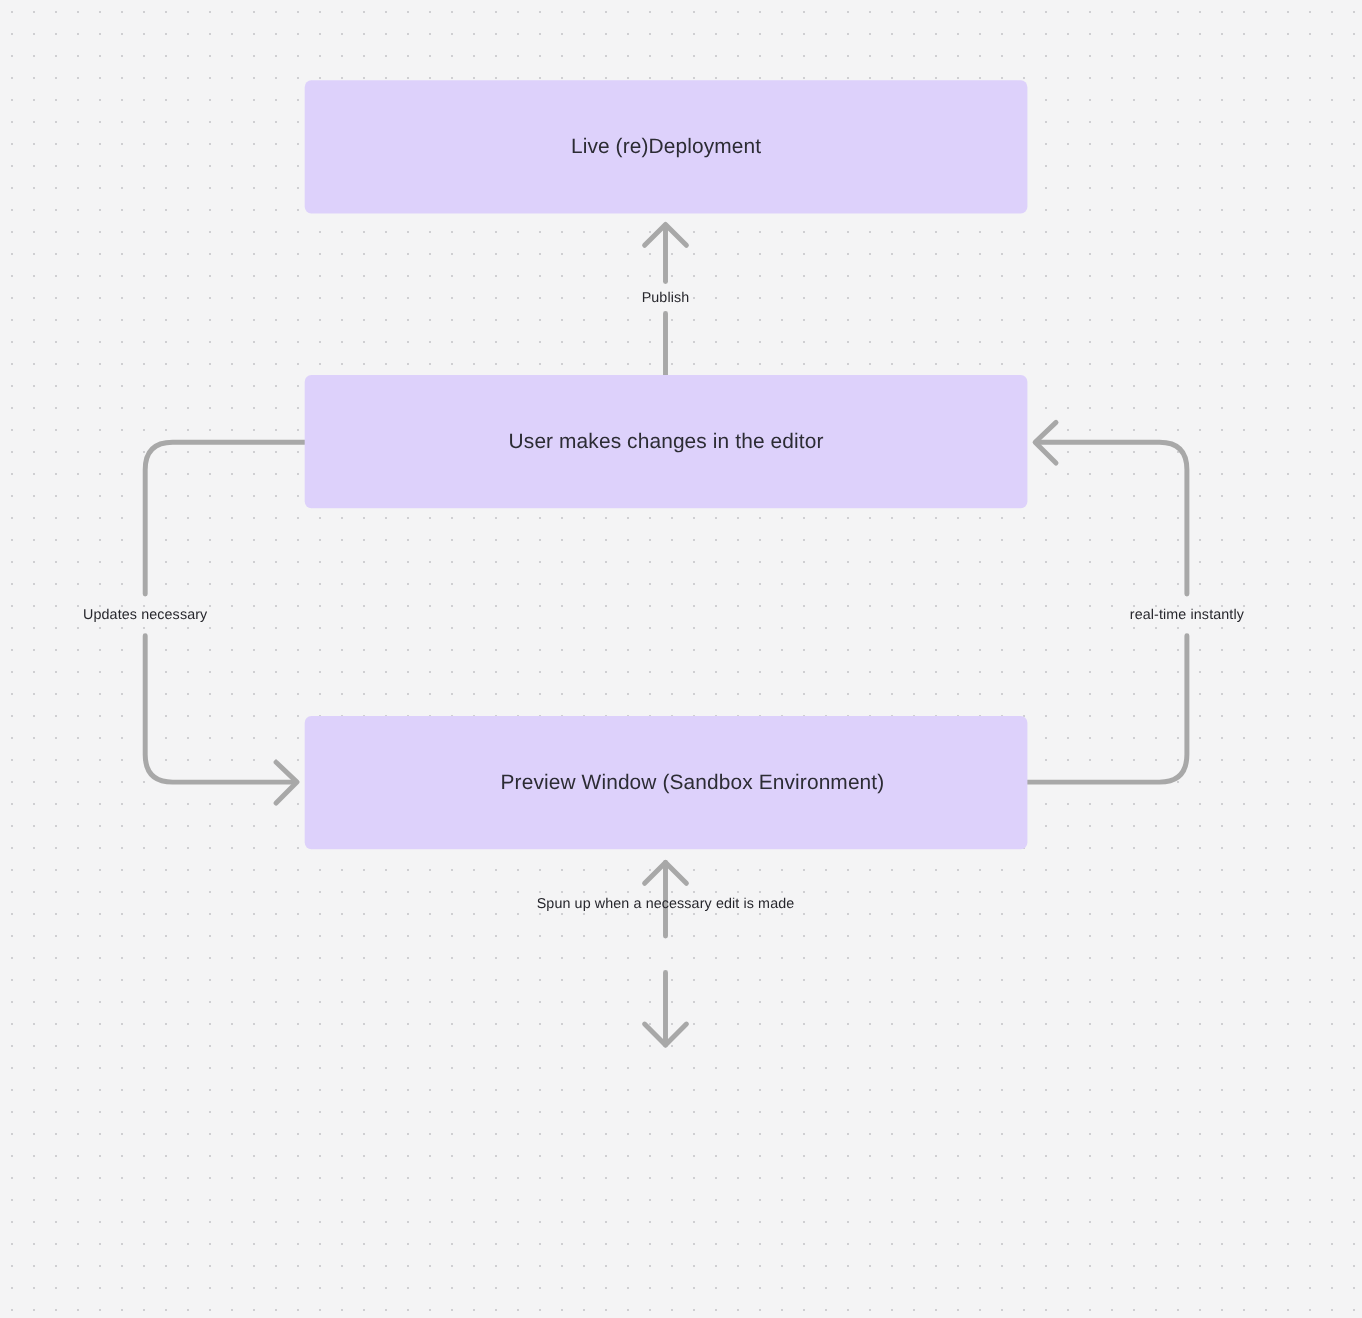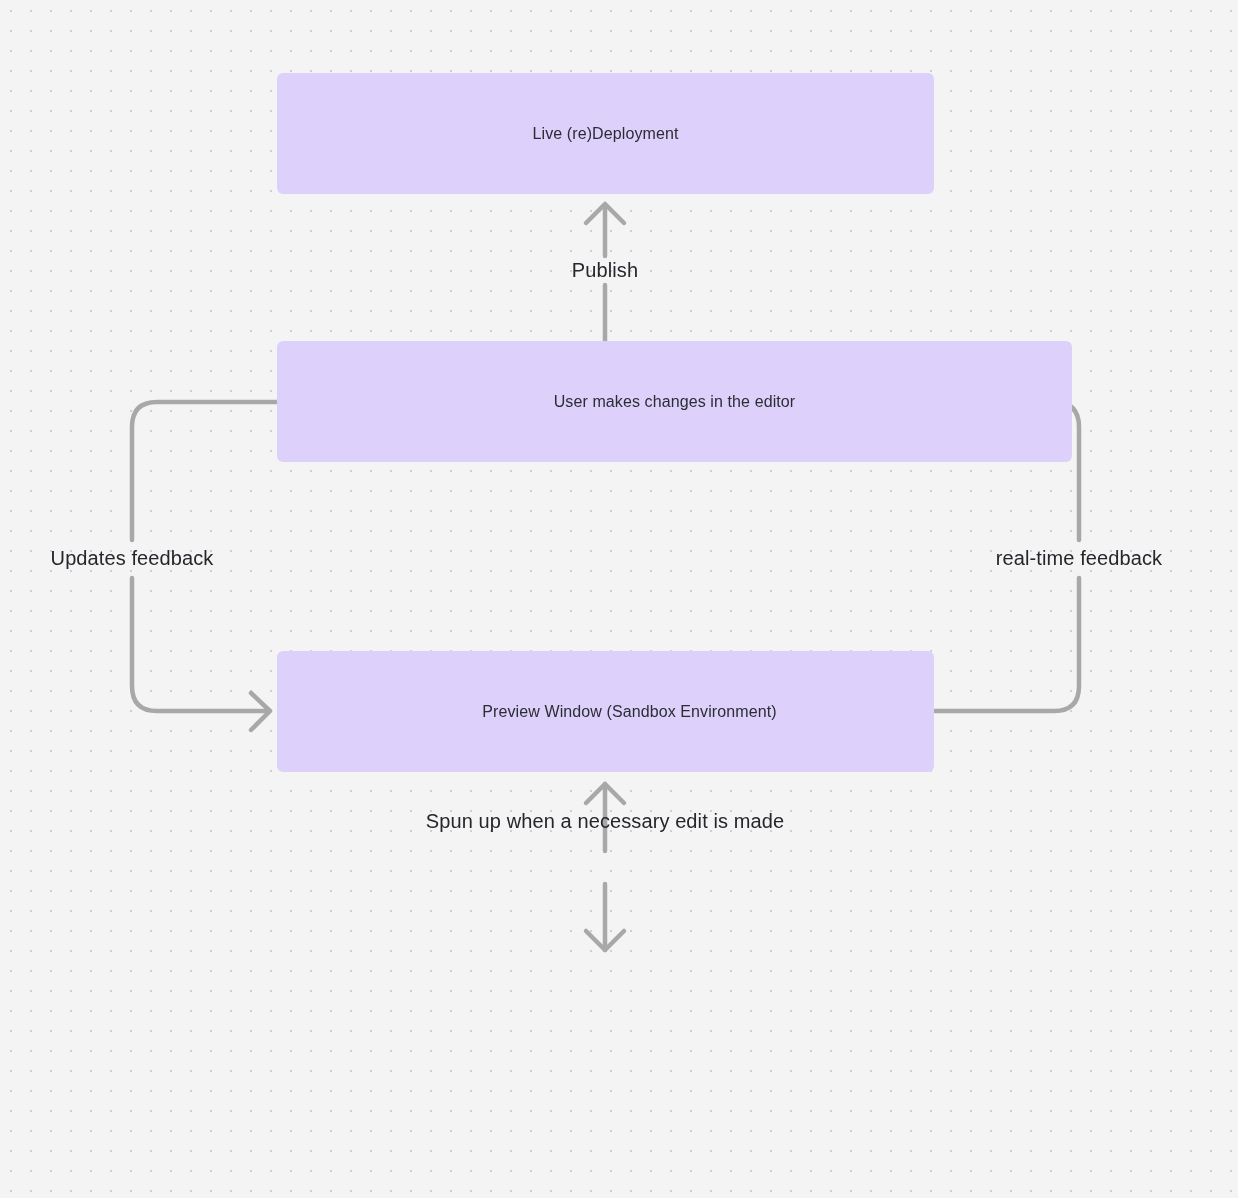--- a/index.html
+++ b/index.html
@@ -37,35 +37,35 @@
 
   .node {
     position: absolute;
     box-sizing: border-box;
     background-color: #ddd1fb;
     border-radius: 6px;
     display: flex;
     align-items: center;
     justify-content: center;
     color: #2c2c34;
-    font-size: 16px;
+    font-size: 19px;
     letter-spacing: 0.1px;
     line-height: 1.25;
     text-align: center;
   }
 
   .node-label {
     display: block;
     padding: 0 18px;
   }
 
   .edge-label {
     position: absolute;
     color: #26262c;
-    font-size: 20px;
+    font-size: 13px;
     letter-spacing: 0.1px;
     white-space: nowrap;
     line-height: 1;
     transform: translate(-50%, -50%);
   }
 </style>
 </head>
 <body>
 
 <div id="canvas">
@@ -95,30 +95,30 @@
       <path d="M 586 803 L 605 784 L 624 803" fill="none" stroke="#a8a8a8" stroke-width="4.5" stroke-linecap="round" stroke-linejoin="round"></path>
       <path d="M 605 884 L 605 950" fill="none" stroke="#a8a8a8" stroke-width="4.5" stroke-linecap="round"></path>
       <path d="M 586 931 L 605 950 L 624 931" fill="none" stroke="#a8a8a8" stroke-width="4.5" stroke-linecap="round" stroke-linejoin="round"></path>
     </g>
   </svg>
 
   <div class="node" style="left:277px; top:73px; width:657px; height:121px;">
     <span class="node-label">Live (re)Deployment</span>
   </div>
 
-  <div class="node" style="left:277px; top:341px; width:795px; height:121px;">
+  <div class="node" style="left:277px; top:341px; width:657px; height:121px;">
     <span class="node-label">User makes changes in the editor</span>
   </div>
 
   <div class="node" style="left:277px; top:651px; width:657px; height:121px;padding-left:48px;">
     <span class="node-label">Preview Window (Sandbox Environment)</span>
   </div>
 
 
   <div class="edge-label" style="left:605px; top:270px;">Publish</div>
 
-  <div class="edge-label" style="left:132px; top:558px;">Updates feedback</div>
+  <div class="edge-label" style="left:132px; top:558px;">Updates necessary</div>
 
-  <div class="edge-label" style="left:1079px; top:558px;">real-time feedback</div>
+  <div class="edge-label" style="left:1079px; top:558px;">real-time instantly</div>
 
   <div class="edge-label" style="left:605px; top:821px;">Spun up when a necessary edit is made</div>
 
 </div>
 
 </body></html>

